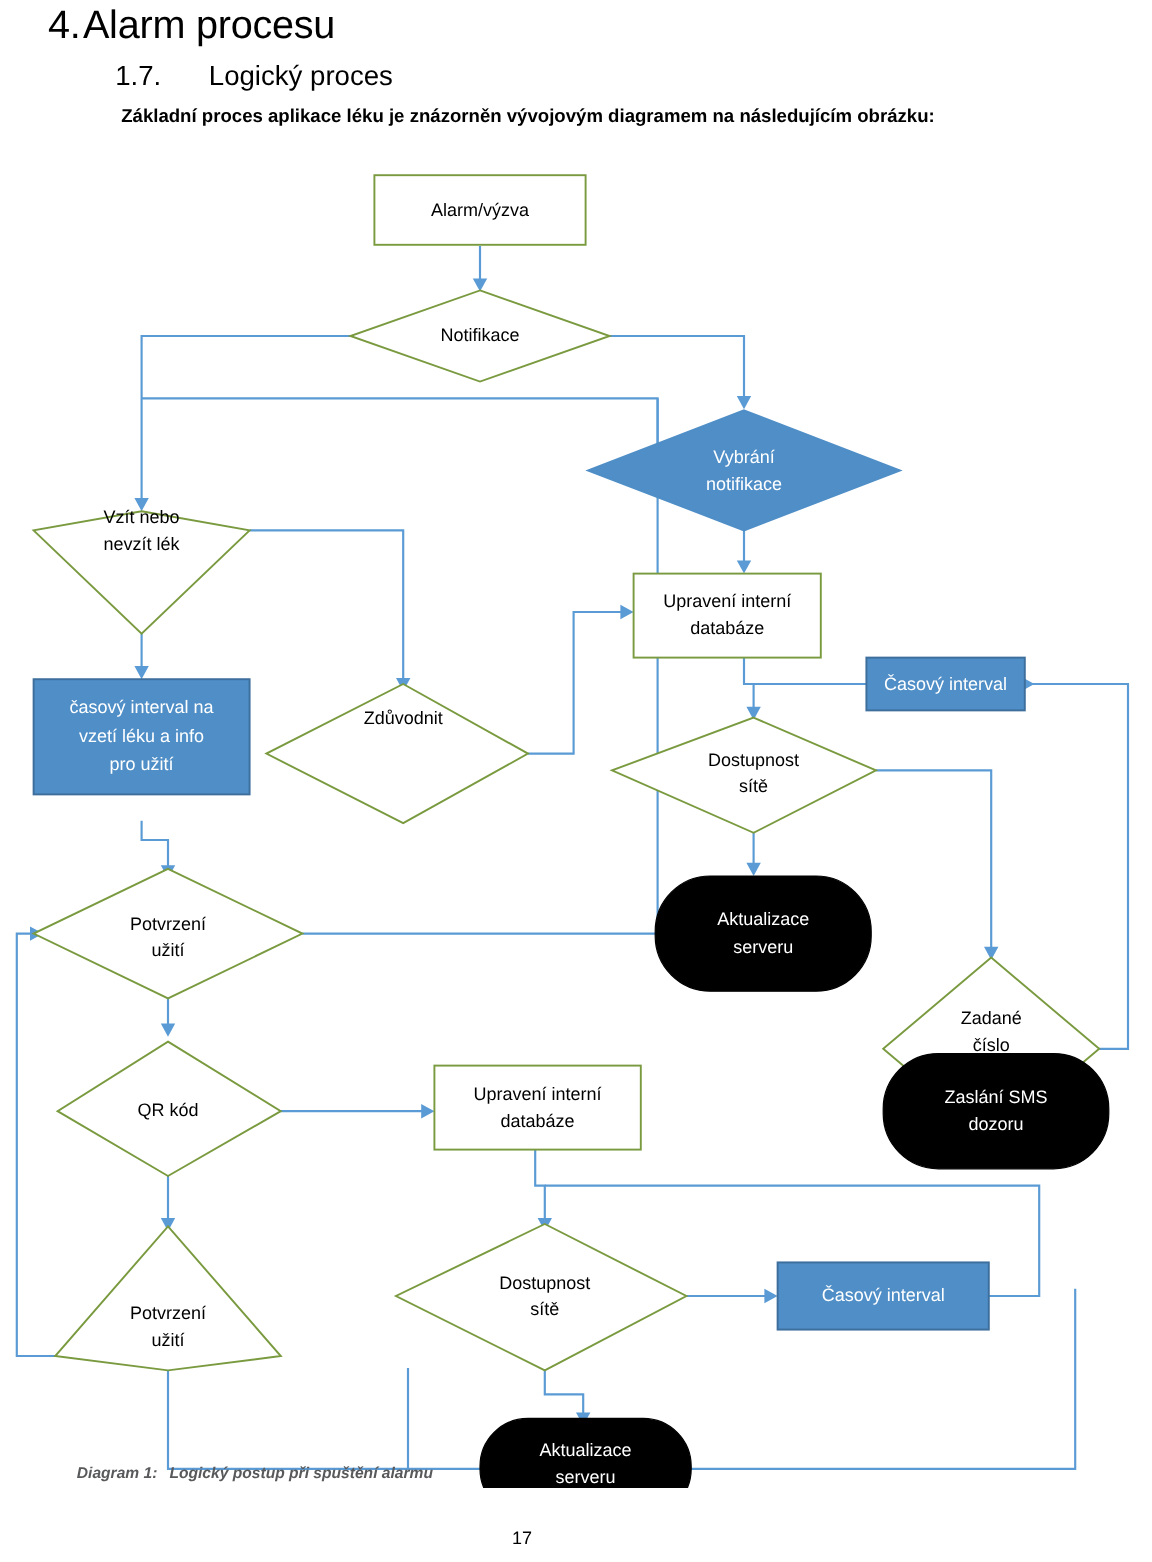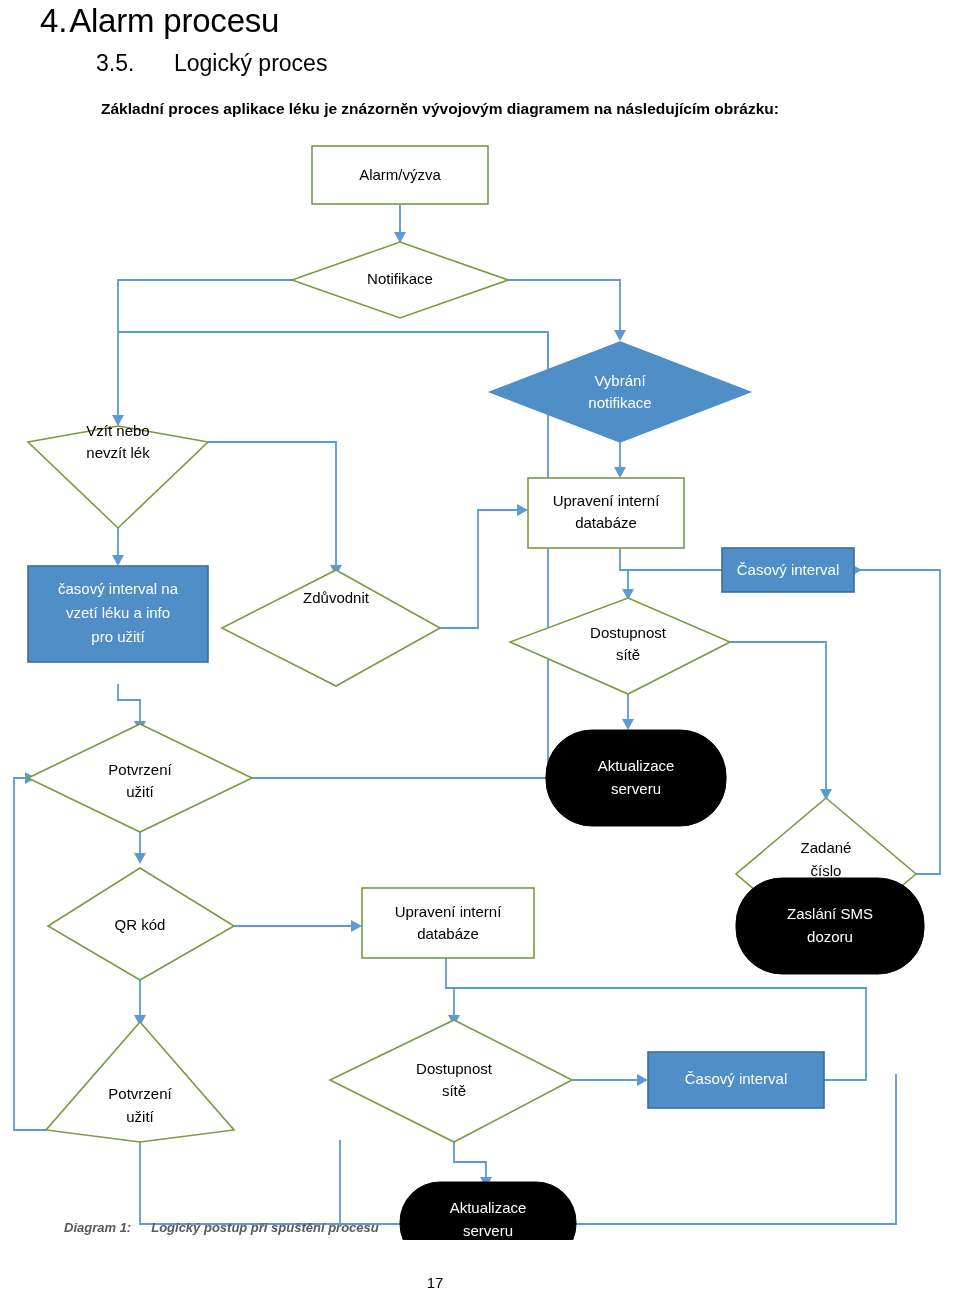--- a/index.html
+++ b/index.html
@@ -37,21 +37,21 @@
     white-space: nowrap;
   }
   #doc-heading-2 .num {
     display: inline-block;
     width: 78px;
   }
 
   #doc-paragraph {
     position: absolute;
     left: 101px;
-    top: 100px;
+    top: 89px;
     font-size: 15.5px;
     font-weight: 700;
     white-space: nowrap;
   }
 
   
   #flowchart-svg {
     position: absolute;
     left: 0;
     top: 130px;
@@ -99,41 +99,41 @@
   #diagram-caption {
     position: absolute;
     left: 64px;
     top: 1220px;
     font-size: 13px;
     font-style: italic;
     font-weight: 700;
     color: #58595b;
     white-space: nowrap;
   }
-  #diagram-caption .cap-num { margin-right: 20px; }
+  #diagram-caption .cap-num { margin-right: 10px; }
 
   #page-number {
     position: absolute;
     left: 0;
     top: 1274px;
     width: 870px;
     text-align: center;
     font-size: 15px;
     color: #000000;
   }
 </style>
 </head>
 <body>
 
 <div id="doc-heading-1">
   <span class="num">4.</span><span>Alarm procesu</span>
 </div>
 
 <div id="doc-heading-2">
-  <span class="num">3.5.</span><span>Logický proces</span>
+  <span class="num">1.7.</span><span>Logický proces</span>
 </div>
 
 <div id="doc-paragraph">Základní proces aplikace léku je znázorněn vývojovým diagramem na následujícím obrázku:</div>
 
 <svg id="flowchart-svg" viewBox="0 0 960 1110">
 
   <g>
 
     <path class="conn" d="M400,75 L400,105"></path>
     <polygon class="conn-head" points="394,102 406,102 400,113"></polygon>
@@ -313,16 +313,16 @@
 
   <g>
     <rect class="black-fill" x="400" y="1052" width="176" height="82" rx="40" ry="40"></rect>
     <text class="shape-label light" x="488" y="1079">Aktualizace</text>
     <text class="shape-label light" x="488" y="1102">serveru</text>
   </g>
 
 </svg>
 
 <div id="diagram-caption">
-  <span class="cap-num">Diagram 1:</span><span>Logický postup při spuštění procesu</span>
+  <span class="cap-num">Diagram 1:</span><span>Logický postup při spuštění alarmu</span>
 </div>
 
 <div id="page-number">17</div>
 
 </body></html>

